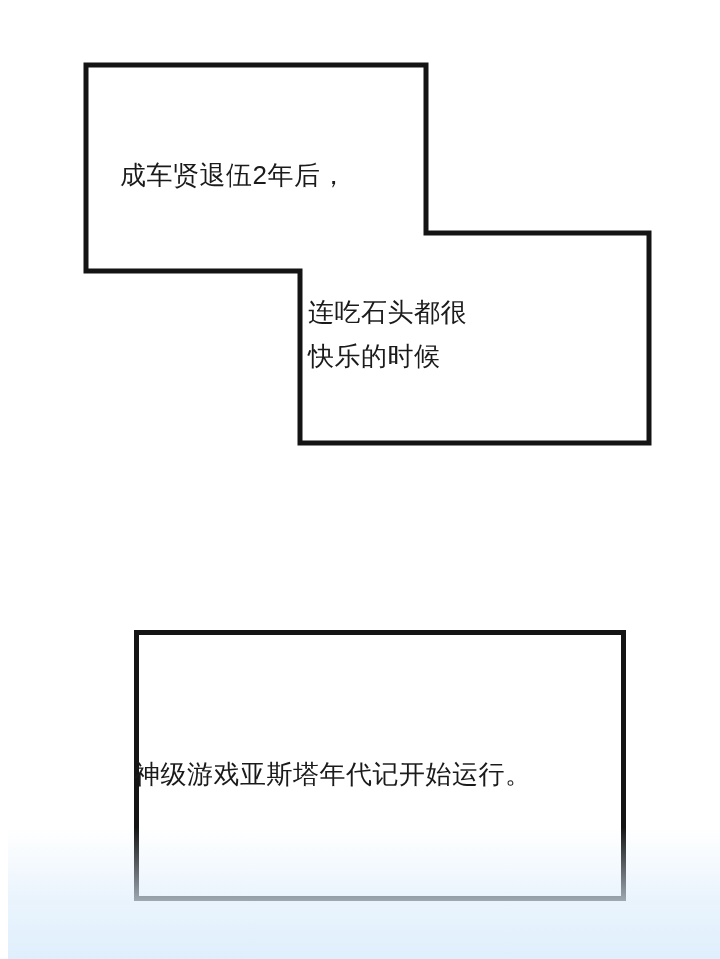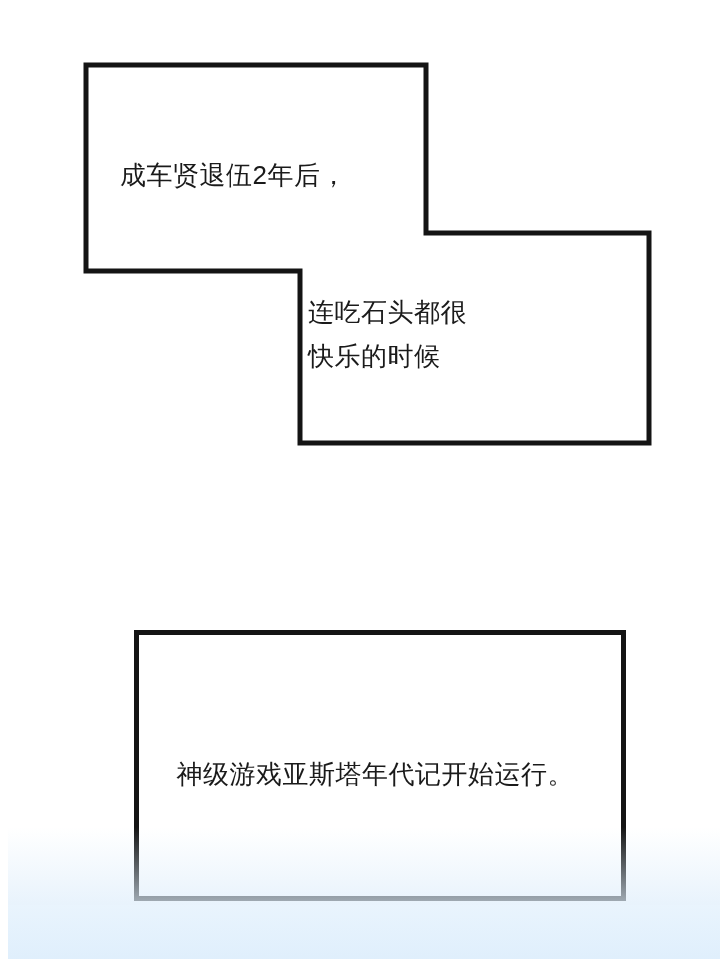--- a/index.html
+++ b/index.html
@@ -90,21 +90,21 @@
     left: 300px;
     top: 282px;
     width: 330px;
     text-align: left;
   }
 
   .caption-c {
     left: 126px;
     top: 744px;
     width: 440px;
-    text-align: right;
+    text-align: left;
   }
 </style>
 </head>
 <body>
 
 <div id="page">
 
   <div class="panel-lshape">
     <svg viewBox="0 0 586 400" preserveAspectRatio="none">
 

